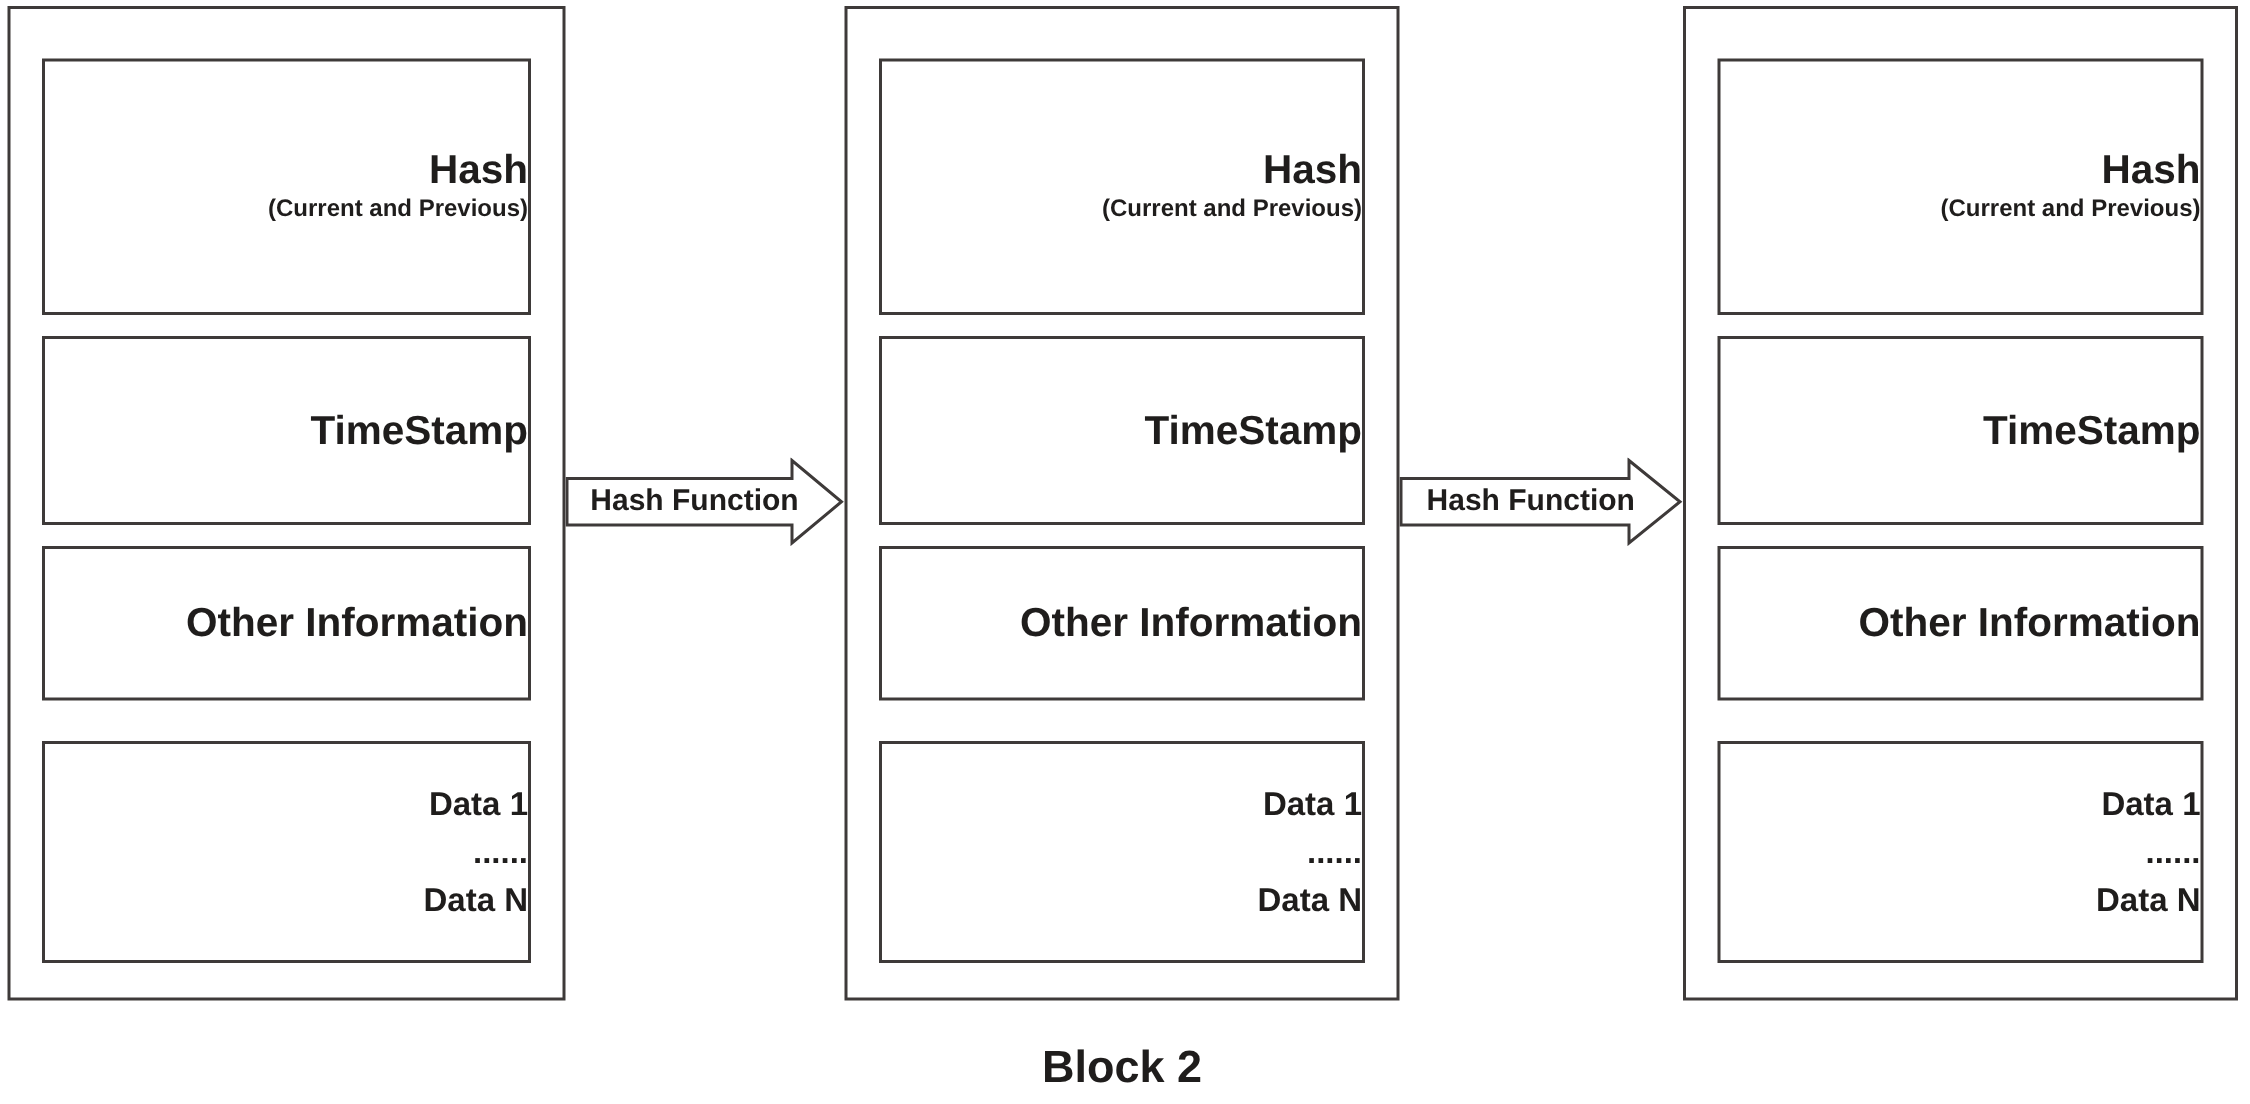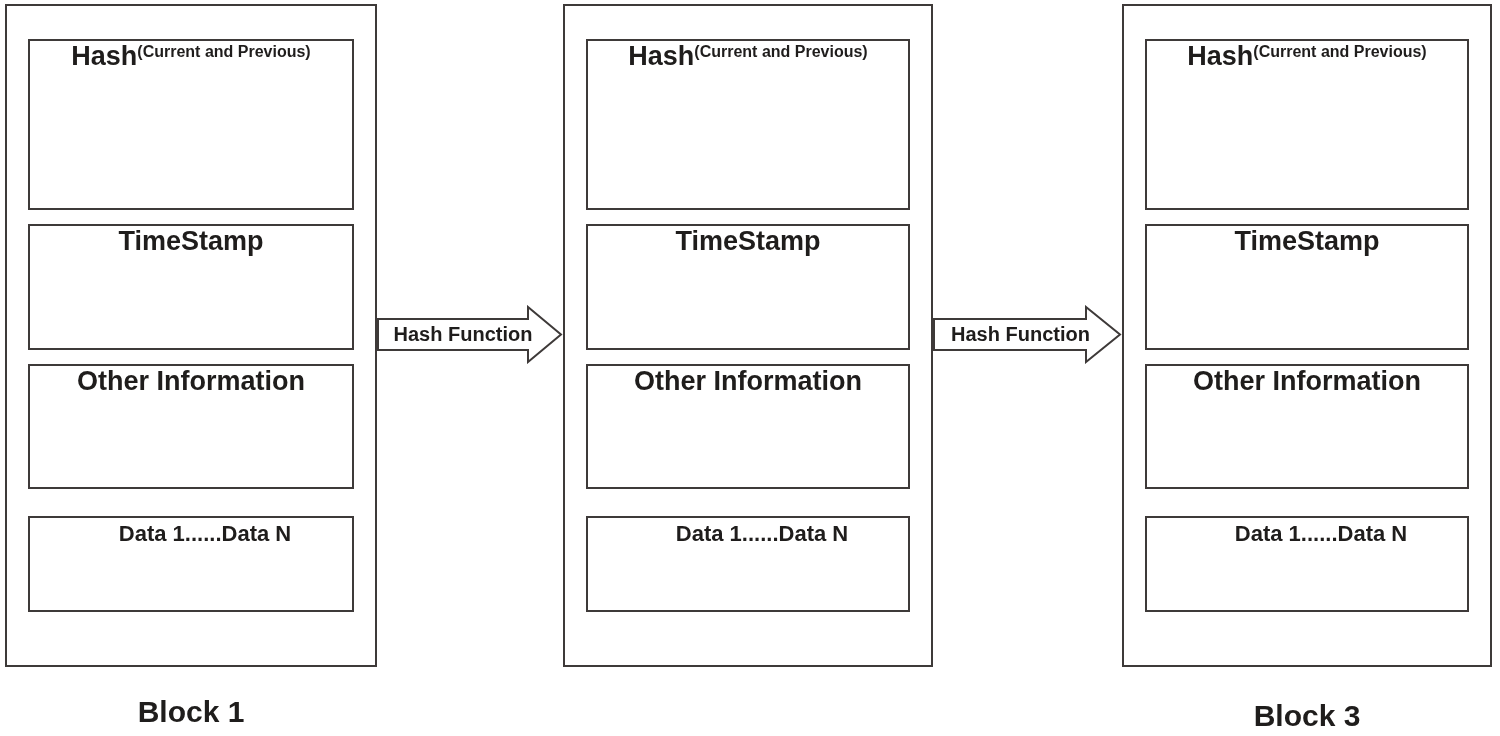--- a/index.html
+++ b/index.html
@@ -32,29 +32,29 @@
   .block-2 { left: 563px;  width: 370px; }
   .block-3 { left: 1122px; width: 370px; }
 
   .inner-box {
     position: absolute;
     left: 21px;
     right: 21px;
     border: 2px solid var(--border);
     background: var(--background);
     display: flex;
-    flex-direction: row;
-    align-items: flex-start;
+    flex-direction: column;
+    align-items: flex-end;
     justify-content: center;
     text-align: center;
   }
   .hash-box  { top: 33px;  height: 171px; }
   .ts-box    { top: 218px; height: 126px; }
-  .other-box { top: 358px; height: 125px; }
-  .data-box  { top: 510px; height: 96px; padding-left: 28px; }
+  .other-box { top: 358px; height: 103px; }
+  .data-box  { top: 488px; height: 148px; padding-left: 28px; }
 
   .hash-title    { font-size: 27px; line-height: 1.15; }
   .hash-subtitle { font-size: 16px; line-height: 1.35; }
   .field-label   { font-size: 27px; }
   .data-line     { font-size: 22px; line-height: 32px; }
 
   .block-label {
     position: absolute;
     top: 692px;
     height: 40px;
@@ -157,16 +157,15 @@
     <div class="inner-box other-box">
       <div class="field-label">Other Information</div>
     </div>
     <div class="inner-box data-box">
       <div class="data-line">Data 1</div>
       <div class="data-line">......</div>
       <div class="data-line">Data N</div>
     </div>
   </div>
 
-  <div class="block-label label-1">Block 1</div>
-  <div class="block-label label-3">Block 3</div>
+  <div class="block-label label-2">Block 2</div>
 
 </div>
 
 </body></html>

